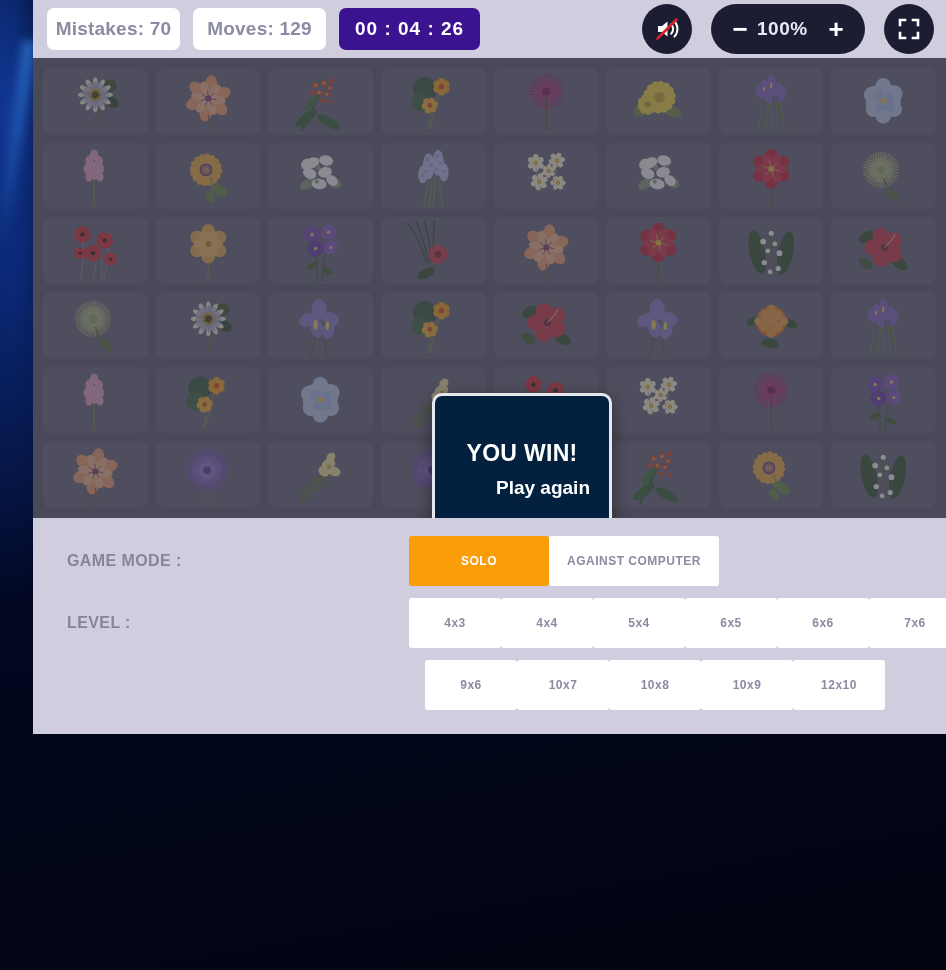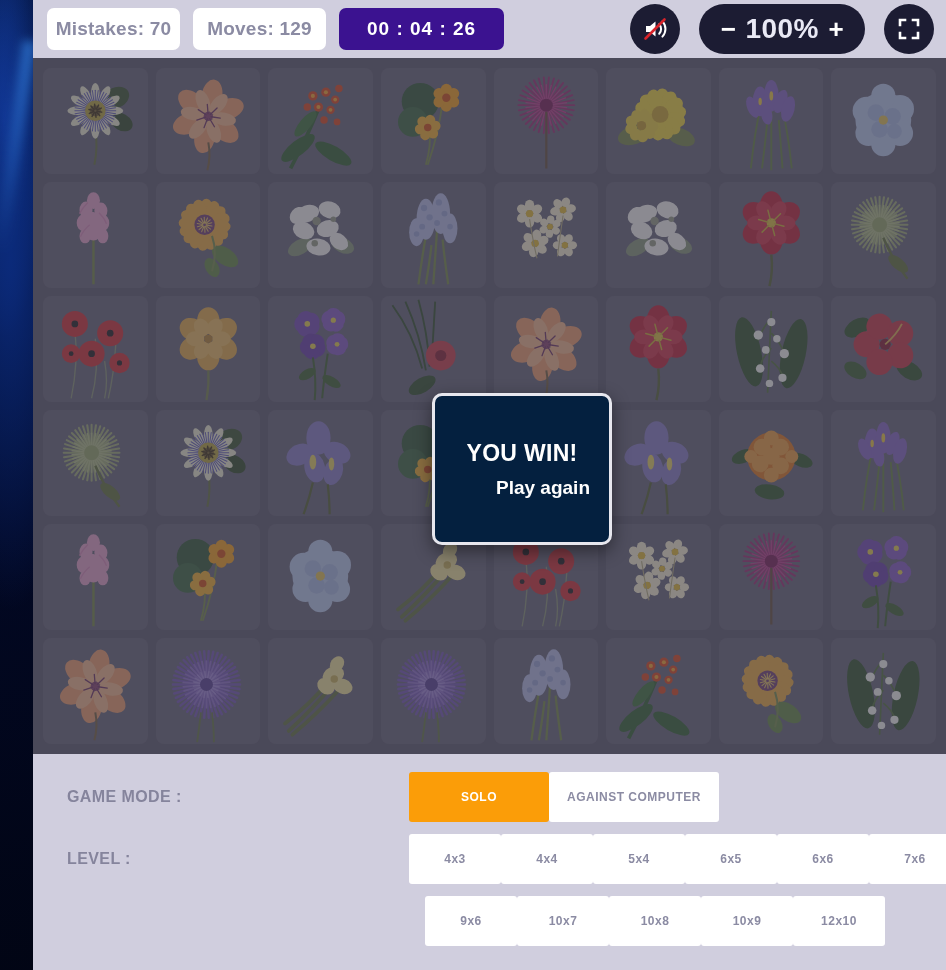--- a/index.html
+++ b/index.html
@@ -28,21 +28,21 @@
     filter: blur(5px);
     transform: rotate(8deg);
   }
 
   
   #gutter {
     position: absolute; left: 0; top: 0; width: 33px; height: 970px;
   }
 
   #app {
-    position: absolute; left: 33px; top: 0; width: 913px; height: 970px;
+    position: absolute; left: 33px; top: 0; width: 913px; height: 734px;
     background: #d0cede;
     display: flex; flex-direction: column;
   }
 
   
   #toolbar {
     height: 58px; flex: 0 0 58px;
     background: #d0cede;
     display: flex; align-items: center;
     padding: 0 4px 0 14px;
@@ -53,21 +53,21 @@
     background: #ffffff; color: #8b8ba3;
     border: none; border-radius: 7px;
     font-size: 19px; font-weight: 700;
     display: flex; align-items: center; justify-content: center;
     margin-right: 13px;
     font-family: "Liberation Sans", sans-serif;
     letter-spacing: .2px;
     cursor: default;
   }
   #timer-pill {
-    height: 42px; min-width: 120px; padding: 0 28px;
+    height: 42px; min-width: 120px; padding: 0 16px;
     background: #3b1290; color: #ffffff;
     border-radius: 7px;
     font-size: 19px; font-weight: 700;
     display: flex; align-items: center; justify-content: center;
     letter-spacing: 1px;
   }
   #toolbar-right {
     margin-left: auto; display: flex; align-items: center; gap: 19px;
     padding-right: 8px;
   }
@@ -81,22 +81,22 @@
     height: 50px; border-radius: 25px; background: #1c1c33;
     display: flex; align-items: center; gap: 4px;
     padding: 0 16px; cursor: default;
   }
   #zoom-group .zbtn {
     width: 26px; height: 26px; display:flex; align-items:center; justify-content:center;
     color: #fff; font-size: 26px; font-weight: 700; line-height: 1; cursor: pointer;
     background: none; border: none; font-family: "Liberation Sans", sans-serif;
   }
   #zoom-value {
-    color: #e9e9f5; font-size: 28px; font-weight: 700; min-width: 62px;
-    text-align: right; letter-spacing: .5px;
+    color: #e9e9f5; font-size: 19px; font-weight: 700; min-width: 62px;
+    text-align: left; letter-spacing: .5px;
   }
 
   
   #board-wrap {
     flex: 1 1 auto; background: #636271; position: relative; overflow: hidden;
   }
   #board {
     position: absolute; left: 10px; top: 10px; right: 10px; bottom: 10px;
     display: grid;
     grid-template-columns: repeat(8, 1fr);

